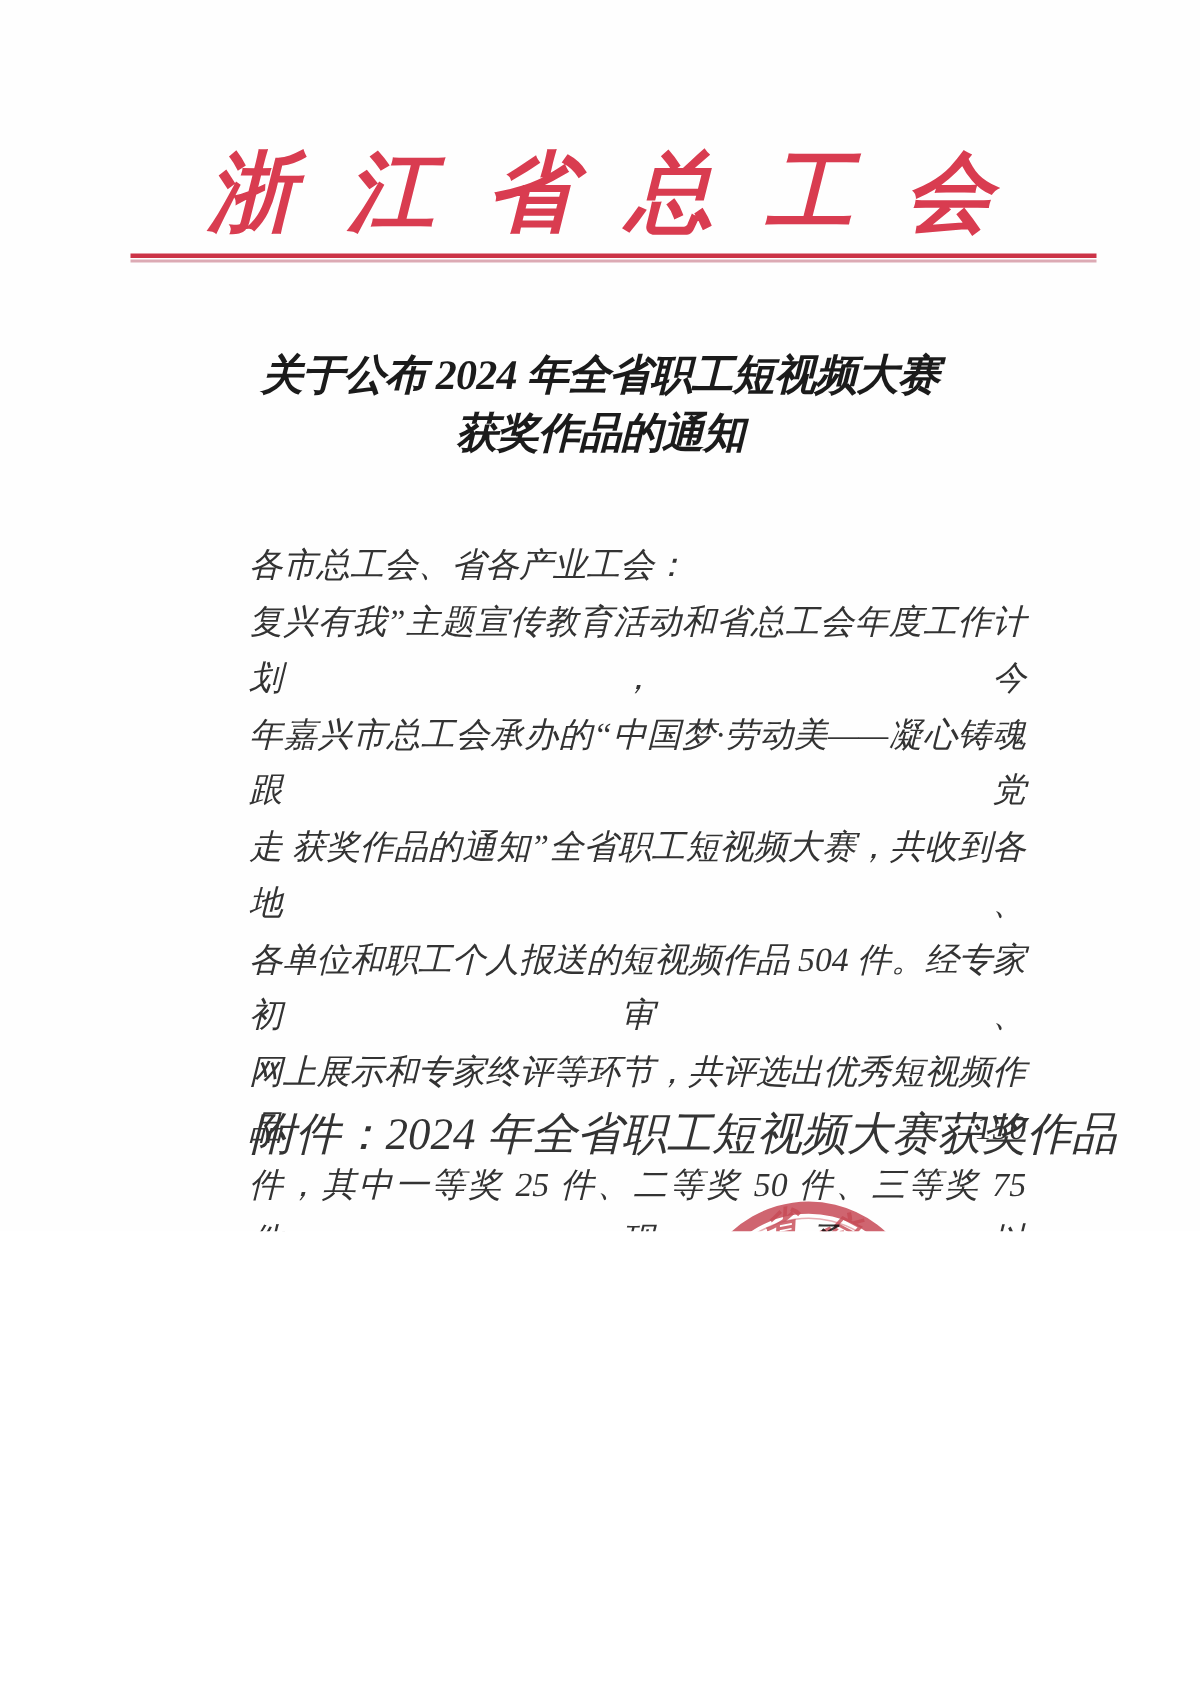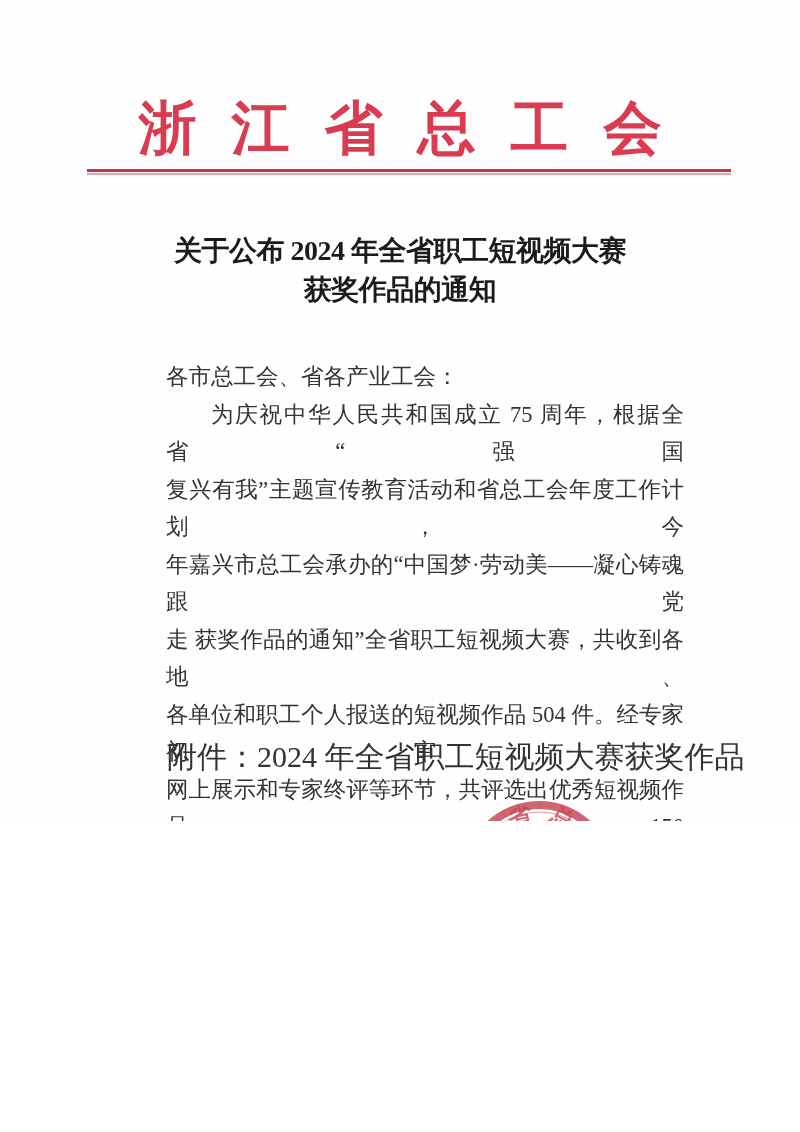--- a/index.html
+++ b/index.html
@@ -3,20 +3,21 @@
 <meta charset="utf-8">
 <style>
   html,body{margin:0;padding:0;background:#ffffff;}
   .page{
     position:relative;
     width:800px;height:821px;
     background:#fefefe;
     overflow:hidden;
     font-family:"Liberation Serif","DejaVu Serif",serif;
     color:#2e2e2e;
+    font-style:italic;
   }
   
   .org-header{
     position:absolute;top:94px;left:0;width:800px;
     font-size:58px;font-weight:bold;color:#d93c50;
     text-align:center;letter-spacing:35px;text-indent:35px;
     line-height:70px;white-space:nowrap;
   }
   .rule{position:absolute;left:87px;width:644px;top:169px;}
   .rule .r-thick{height:3px;background:#cc3347;}
@@ -78,21 +79,20 @@
     <div class="r-thin"></div>
   </div>
 
   <div class="doc-title">
     <div>关于公布 2024 年全省职工短视频大赛</div>
     <div>获奖作品的通知</div>
   </div>
 
   <div class="body-block">
     <div class="bl">各市总工会、省各产业工会：</div>
-    <div class="bl full indent">为庆祝中华人民共和国成立 75 周年，根据全省“强国</div>
     <div class="bl full">复兴有我”主题宣传教育活动和省总工会年度工作计划，今</div>
     <div class="bl full">年嘉兴市总工会承办的“中国梦·劳动美——凝心铸魂跟党</div>
     <div class="bl full">走 获奖作品的通知”全省职工短视频大赛，共收到各地、</div>
     <div class="bl full">各单位和职工个人报送的短视频作品 504 件。经专家初审、</div>
     <div class="bl full">网上展示和专家终评等环节，共评选出优秀短视频作品 150</div>
     <div class="bl full">件，其中一等奖 25 件、二等奖 50 件、三等奖 75 件，现予以</div>
     <div class="bl">公布。</div>
   </div>
 
   <div class="attachment">附件：2024 年全省职工短视频大赛获奖作品</div>

